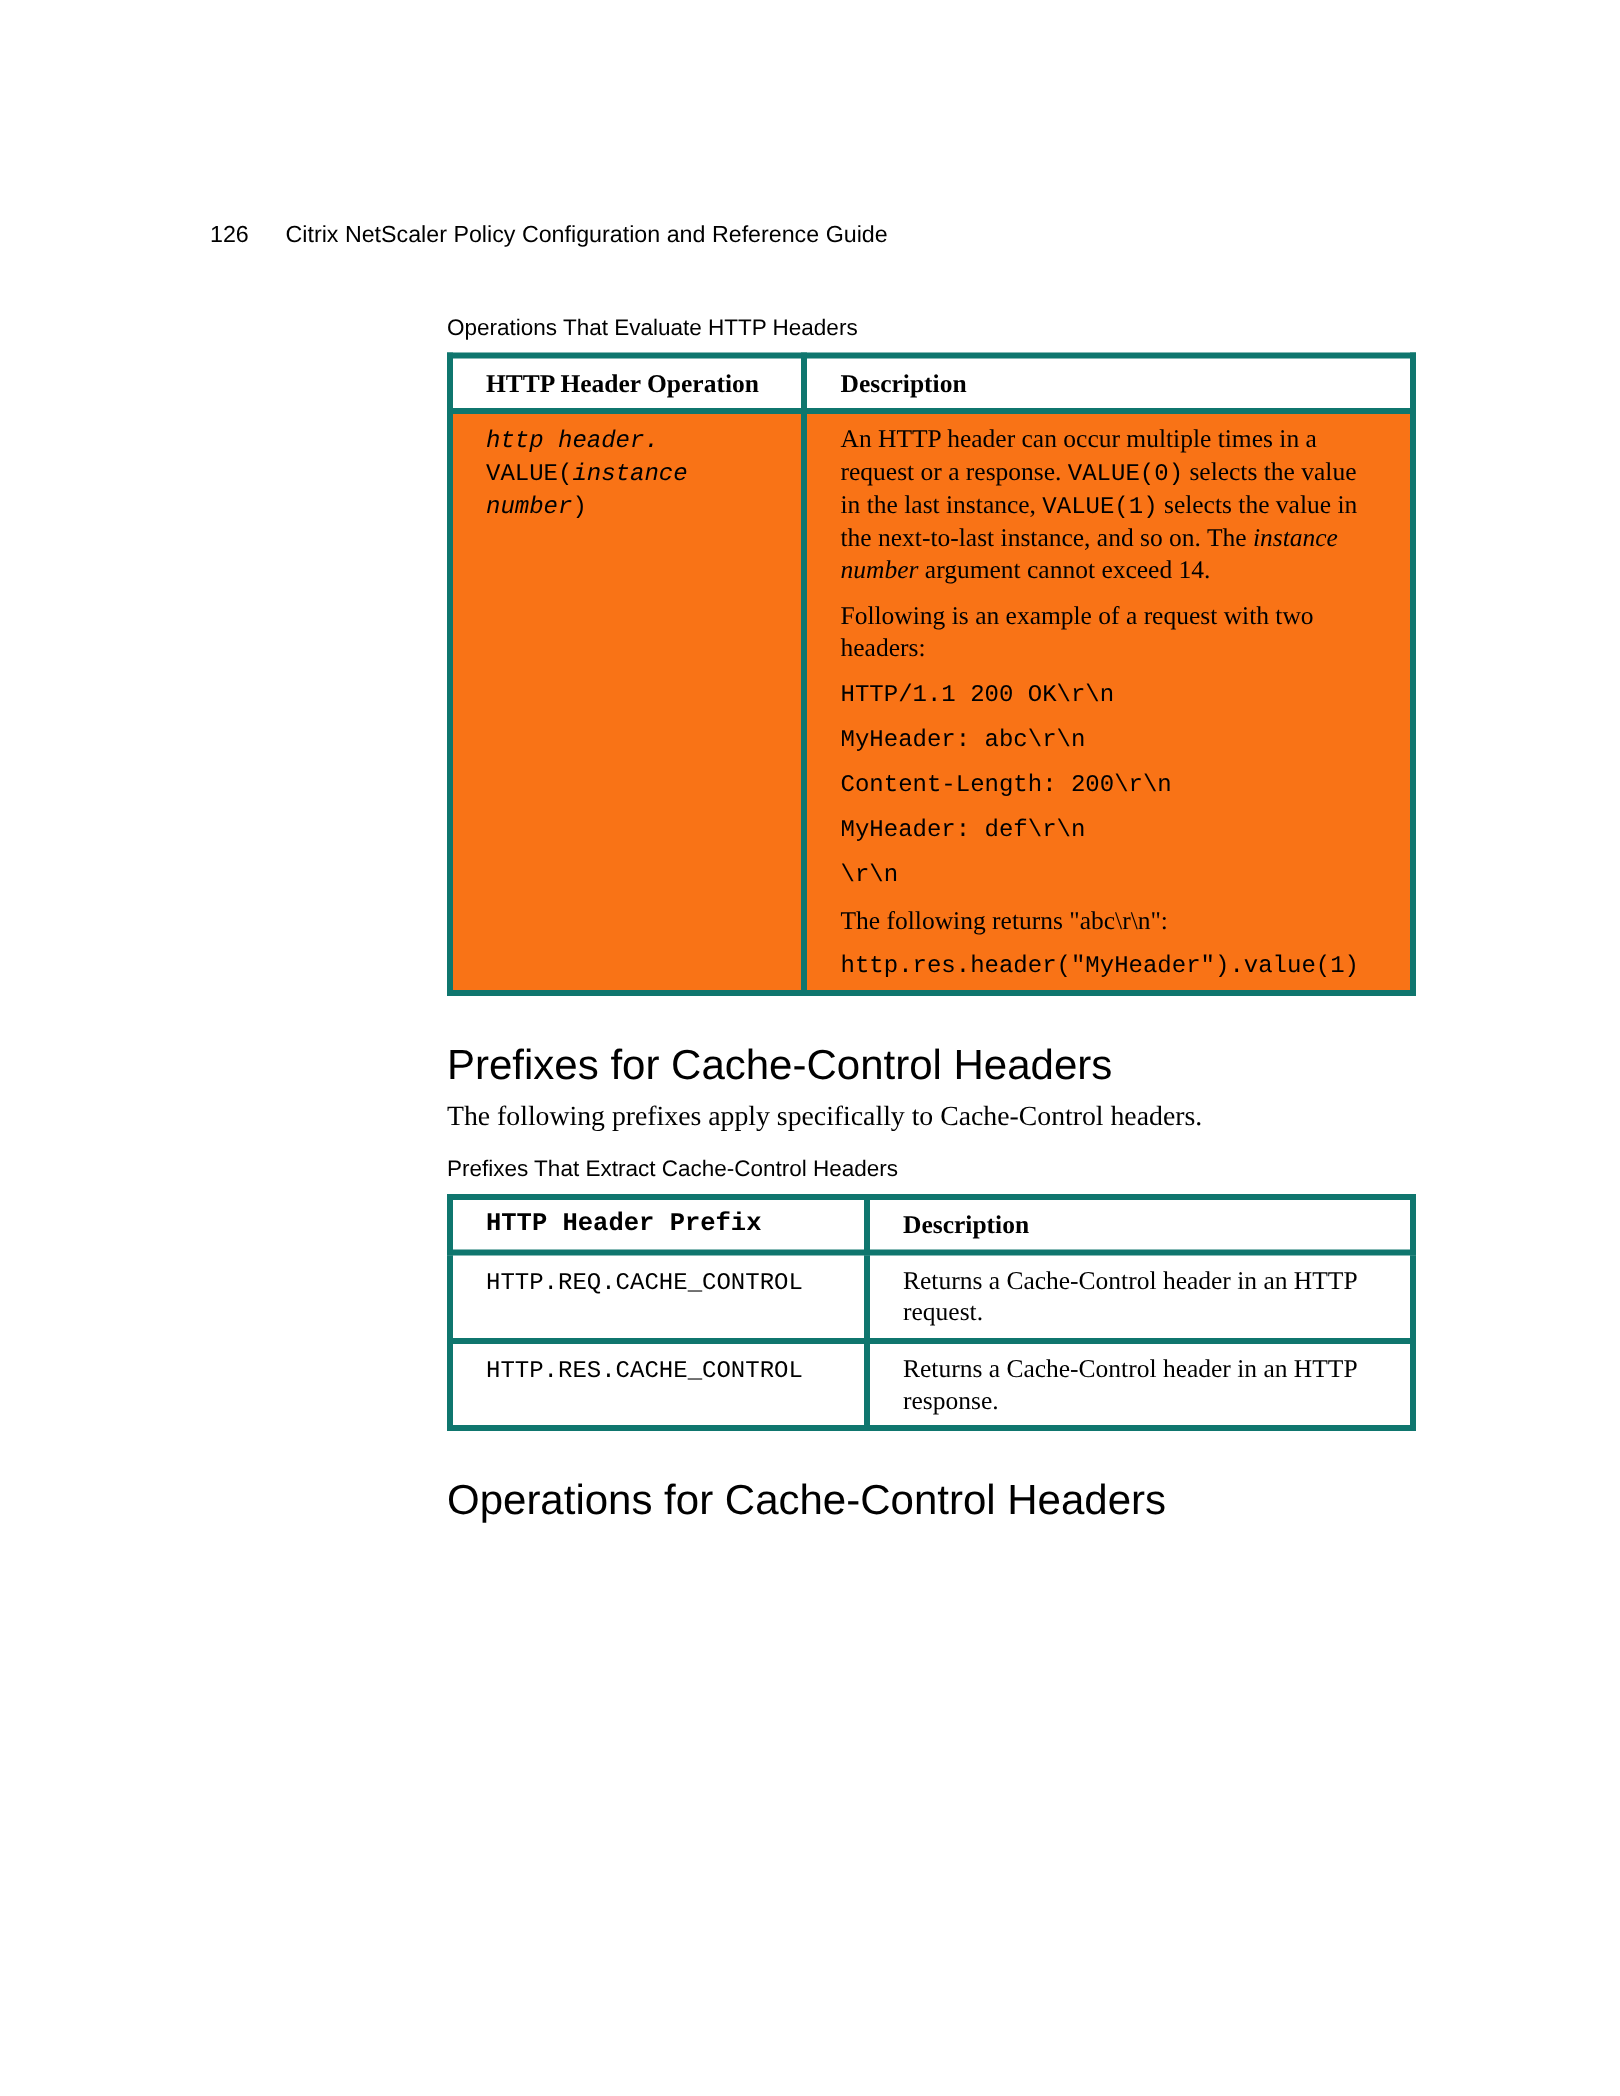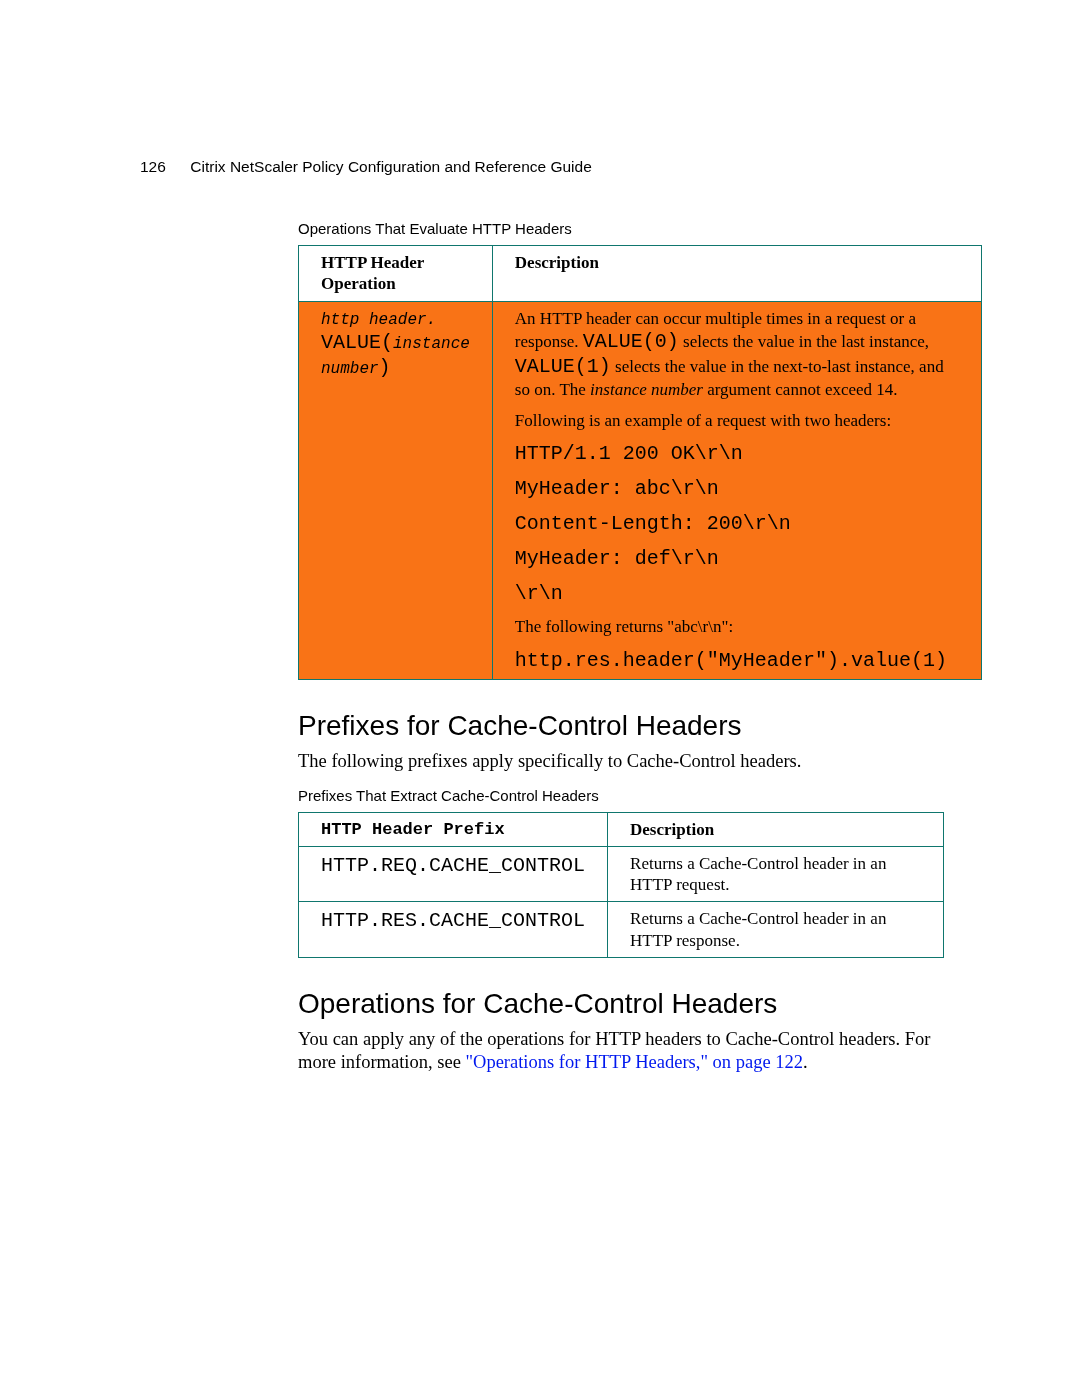--- a/index.html
+++ b/index.html
@@ -8,21 +8,21 @@
     background: #fff;
     font-family: "Times New Roman", Times, serif;
     color: #000;
     width: 1080px;
     height: 1397px;
     position: relative;
   }
   .page {
     position: absolute;
     left: 140px;
-    top: 158px;
+    top: 148px;
     width: 804px;
   }
   .running-head {
     font-family: Helvetica, Arial, sans-serif;
     font-size: 15.5px;
     color: #000;
     margin-bottom: 44px;
   }
   .running-head .pn {
     display: inline-block;
@@ -35,37 +35,37 @@
     font-family: Helvetica, Arial, sans-serif;
     font-size: 15px;
     margin-bottom: 8px;
   }
   table.tbl {
     border-collapse: collapse;
     width: 100%;
     margin-bottom: 30px;
   }
   table.tbl th, table.tbl td {
-    border: 1px solid #0f766e;
+    border: 4px solid #0f766e;
     padding: 6px 22px;
     vertical-align: top;
     font-size: 17px;
     line-height: 1.25;
   }
   table.tbl th {
     text-align: left;
     font-weight: bold;
     background: #fff;
   }
   .table1-col1 { width: 200px; }
   .table2-col1 { width: 230px; font-family: Liberation Mono, monospace; }
   td.hl { background: #f97316; }
   .mono {
     font-family: "Courier New", Courier, monospace;
-    font-size: 20px;
+    font-size: 16px;
   }
   .mono-i {
     font-family: "Courier New", Courier, monospace;
     font-style: italic;
     font-size: 16px;
   }
   .desc-block p {
     margin: 0 12px 10px 0;
   }
   .desc-block p:last-child {
@@ -148,18 +148,15 @@
         <td>Returns a Cache-Control header in an HTTP request.</td>
       </tr>
       <tr>
         <td><span class="mono">HTTP.RES.CACHE_CONTROL</span></td>
         <td>Returns a Cache-Control header in an HTTP response.</td>
       </tr>
     </tbody>
       </table>
 
     <h2 class="section">Operations for Cache-Control Headers</h2>
-    <p class="body">
-      <span>You can apply any of the operations for HTTP headers to Cache-Control headers. For more information, see </span><a href="#" class="xref">"Operations for HTTP Headers," on page 122</a><span>.</span>
-    </p>
 
   </div>
 </div>
 
 </body></html>

